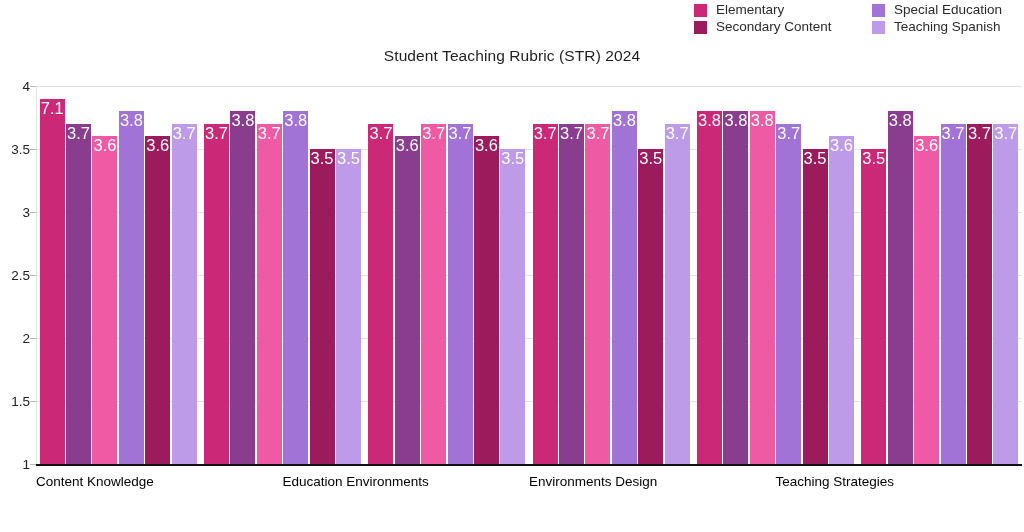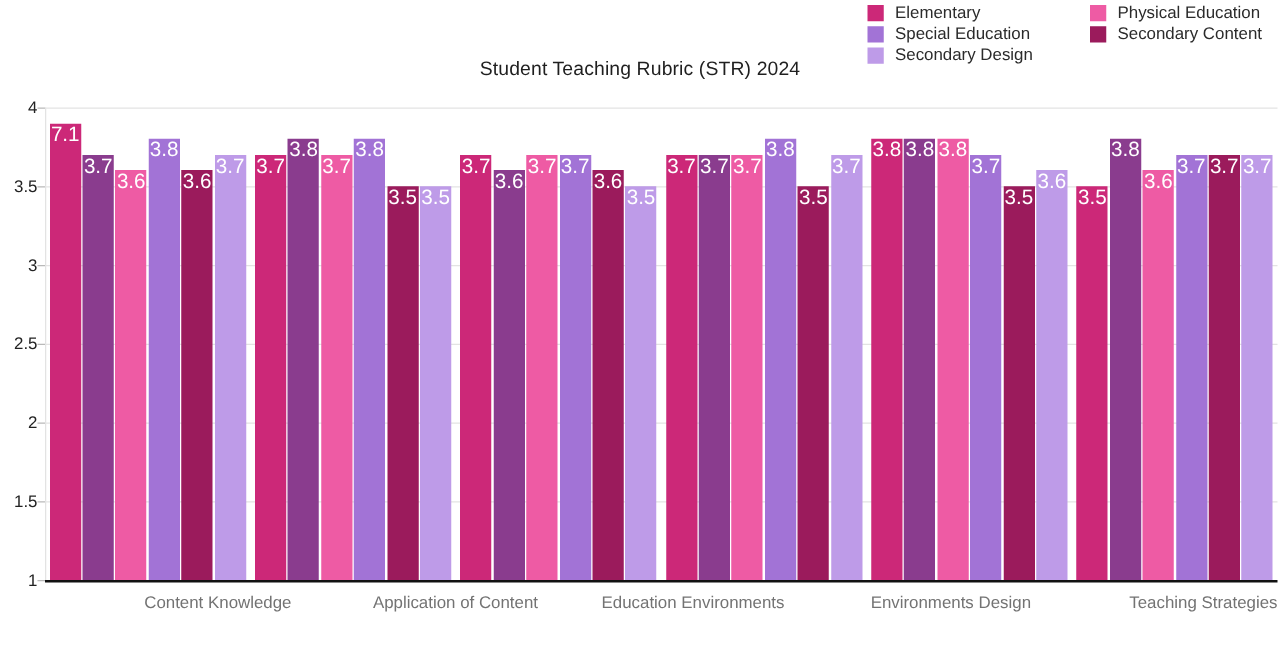--- a/index.html
+++ b/index.html
@@ -169,52 +169,48 @@
   .x-labels {
     position: absolute;
     left: 36px;
     top: 470px;
     width: 986px;
     height: 24px;
     display: flex;
   }
   .x-label {
     flex: 1 1 0;
-    text-align: right;
+    text-align: left;
     font-size: 13.5px;
-    color: #737373;
+    color: #000000;
     line-height: 24px;
     white-space: nowrap;
   }
 </style>
 </head>
 <body>
 
 <div id="chart-root">
 
   <div class="legend">
       <div class="legend-item">
         <span class="legend-swatch" style="background: rgb(204, 40, 120);"></span>
         <span class="legend-label">Elementary</span>
       </div>
       <div class="legend-item">
-        <span class="legend-swatch" style="background: rgb(238, 91, 164);"></span>
-        <span class="legend-label">Physical Education</span>
-      </div>
-      <div class="legend-item">
         <span class="legend-swatch" style="background: rgb(162, 115, 214);"></span>
         <span class="legend-label">Special Education</span>
       </div>
       <div class="legend-item">
         <span class="legend-swatch" style="background: rgb(155, 27, 92);"></span>
         <span class="legend-label">Secondary Content</span>
       </div>
       <div class="legend-item">
         <span class="legend-swatch" style="background: rgb(190, 155, 232);"></span>
-        <span class="legend-label">Secondary Design</span>
+        <span class="legend-label">Teaching Spanish</span>
       </div>
     </div>
 
   <div class="chart-title">Student Teaching Rubric (STR) 2024</div>
 
   <div class="plot-wrap">
     <div class="plot">
         <div class="y-axis-line"></div>
         <div class="gridline" style="top: 0px;"></div>
         <div class="tick-mark" style="top: 0px;"></div>
@@ -432,19 +428,18 @@
       <div class="y-label" style="top: 63px;">3.5</div>
       <div class="y-label" style="top: 126px;">3</div>
       <div class="y-label" style="top: 189px;">2.5</div>
       <div class="y-label" style="top: 252px;">2</div>
       <div class="y-label" style="top: 315px;">1.5</div>
       <div class="y-label" style="top: 378px;">1</div>
     </div>
 
   <div class="x-labels">
       <div class="x-label">Content Knowledge</div>
-      <div class="x-label">Application of Content</div>
       <div class="x-label">Education Environments</div>
       <div class="x-label">Environments Design</div>
       <div class="x-label">Teaching Strategies</div>
     </div>
 
 </div>
 
 </body></html>

